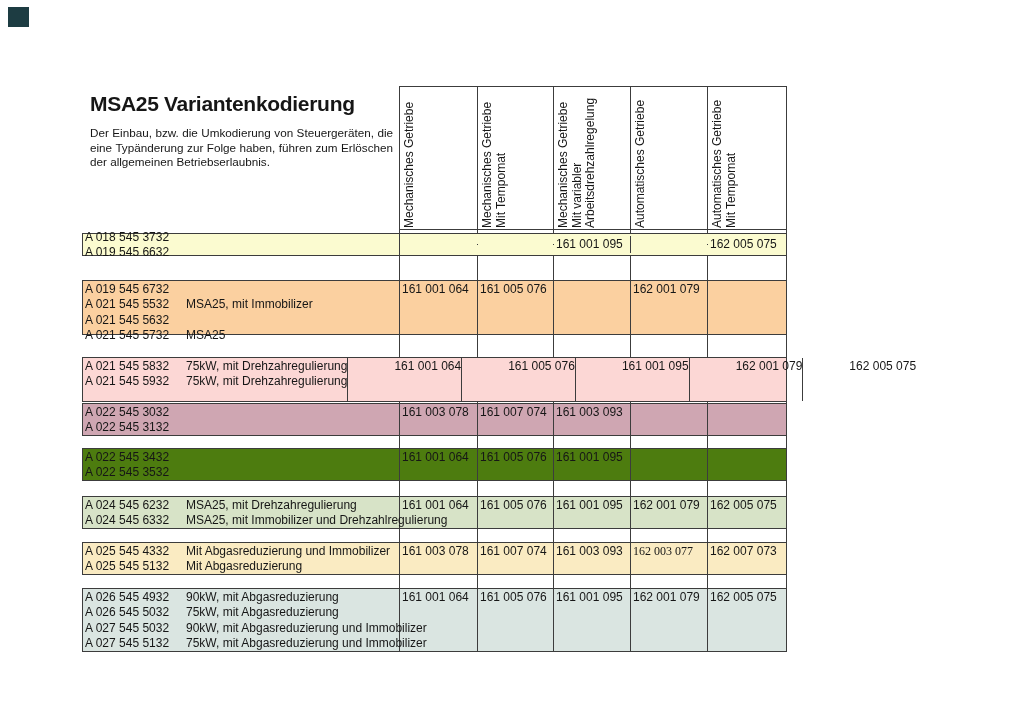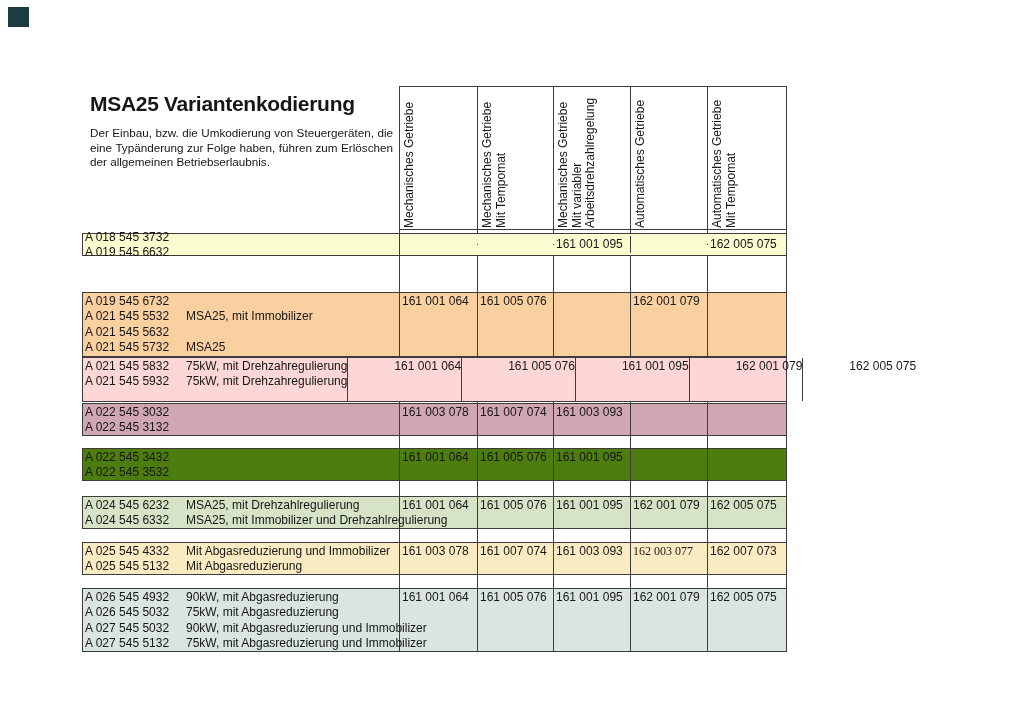--- a/index.html
+++ b/index.html
@@ -107,21 +107,21 @@
         <div class="lcell">
           <div class="line"><span class="pn">A 018 545 3732</span><span class="desc"></span></div>
           <div class="line"><span class="pn">A 019 545 6632</span><span class="desc"></span></div>
         </div>
         <div class="vcell" style="width: 78px;"></div>
         <div class="vcell" style="width: 76px;"></div>
         <div class="vcell" style="width: 77px;">161 001 095</div>
         <div class="vcell" style="width: 77px;"></div>
         <div class="vcell last" style="width: 78px;">162 005 075</div>
       </div>
-      <div class="block" style="top: 292px; height: 65px; background: rgb(251, 208, 160);">
+      <div class="block" style="top: 280px; height: 55px; background: rgb(251, 208, 160);">
         <div class="lcell">
           <div class="line"><span class="pn">A 019 545 6732</span><span class="desc"></span></div>
           <div class="line"><span class="pn">A 021 545 5532</span><span class="desc">MSA25, mit Immobilizer</span></div>
           <div class="line"><span class="pn">A 021 545 5632</span><span class="desc"></span></div>
           <div class="line"><span class="pn">A 021 545 5732</span><span class="desc">MSA25</span></div>
         </div>
         <div class="vcell" style="width: 78px;">161 001 064</div>
         <div class="vcell" style="width: 76px;">161 005 076</div>
         <div class="vcell" style="width: 77px;"></div>
         <div class="vcell" style="width: 77px;">162 001 079</div>
@@ -155,21 +155,21 @@
           <div class="line"><span class="pn">A 022 545 3532</span><span class="desc"></span></div>
         </div>
         <div class="vcell" style="width: 78px;">161 001 064</div>
         <div class="vcell" style="width: 76px;">161 005 076</div>
         <div class="vcell" style="width: 77px;">161 001 095</div>
         <div class="vcell" style="width: 77px;"></div>
         <div class="vcell last" style="width: 78px;"></div>
       </div>
       <div class="block" style="top: 496px; height: 33px; background: rgb(215, 227, 199);">
         <div class="lcell">
-          <div class="line"><span class="pn">A 024 545 6232</span><span class="desc">MSA25, mit Drehzahlregulierung</span></div>
+          <div class="line"><span class="pn">A 024 545 6232</span><span class="desc">MSA25, mit Drehzahregulierung</span></div>
           <div class="line"><span class="pn">A 024 545 6332</span><span class="desc">MSA25, mit Immobilizer und Drehzahlregulierung</span></div>
         </div>
         <div class="vcell" style="width: 78px;">161 001 064</div>
         <div class="vcell" style="width: 76px;">161 005 076</div>
         <div class="vcell" style="width: 77px;">161 001 095</div>
         <div class="vcell" style="width: 77px;">162 001 079</div>
         <div class="vcell last" style="width: 78px;">162 005 075</div>
       </div>
       <div class="block" style="top: 542px; height: 33px; background: rgb(250, 235, 194);">
         <div class="lcell">

